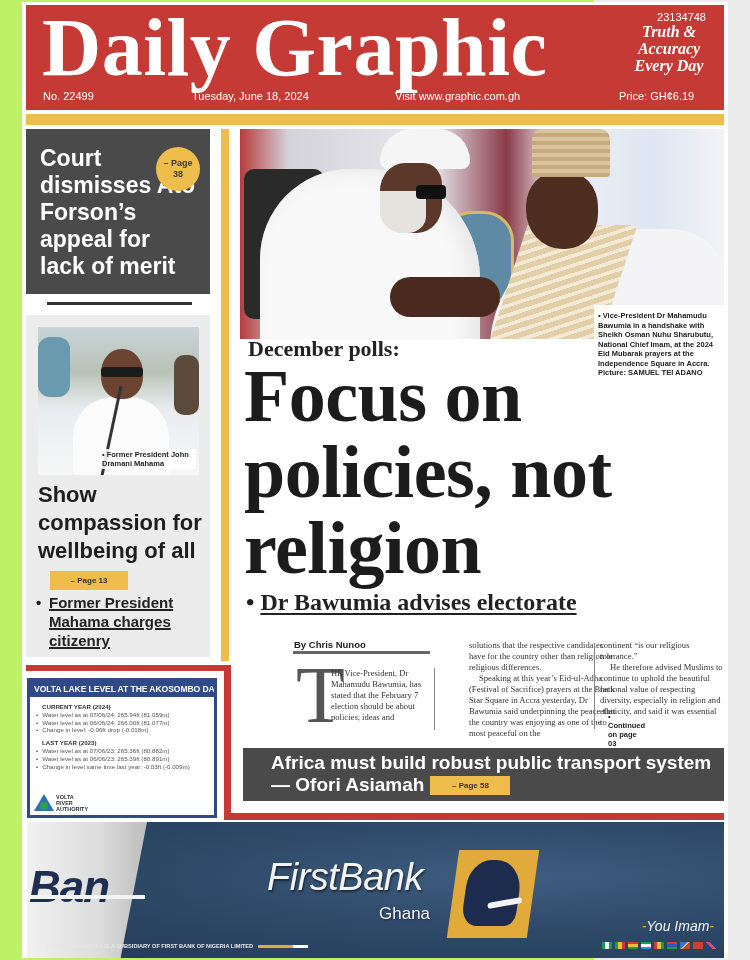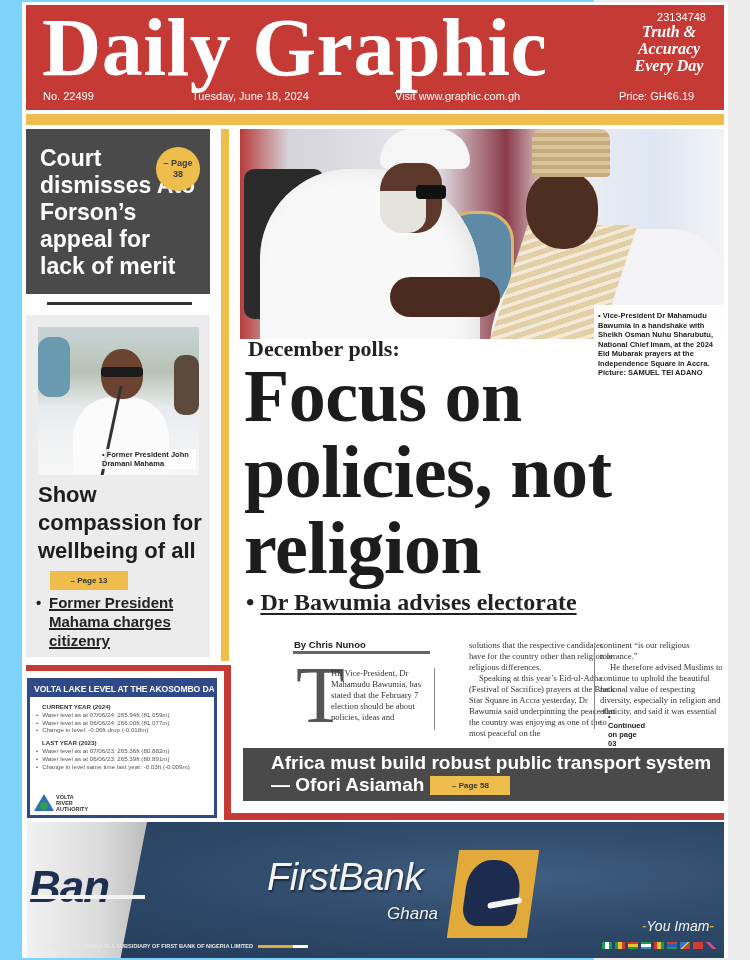--- a/index.html
+++ b/index.html
@@ -1,18 +1,18 @@
 <!DOCTYPE html>
 <html><head>
 <meta charset="utf-8">
 <style>
   * { box-sizing: border-box; margin: 0; padding: 0; }
   html, body { width: 750px; height: 960px; overflow: hidden; }
   body { background: #ececec; font-family: "Liberation Sans", sans-serif; position: relative; }
-  .page { position: absolute; left: 0; top: 0; width: 594px; height: 960px; background: #7dd3fc; }
+  .page { position: absolute; left: 0; top: 0; width: 594px; height: 960px; background: #bef264; }
   .paper { position: absolute; left: 22px; top: 2px; width: 706px; height: 956px; background: #ffffff; }
 
   
   .masthead { position: absolute; left: 26px; top: 5px; width: 698px; height: 105px; background: #c63a36; color: #fff; }
   .mast-title { position: absolute; left: 16px; top: -4px; font-family: "Liberation Serif", "DejaVu Serif", serif; font-weight: bold; font-size: 82px; letter-spacing: 0.5px; color: #fff; white-space: nowrap; }
   .mast-code { position: absolute; right: 18px; top: 6px; font-size: 11px; color: #fff; }
   .mast-slogan { position: absolute; right: 12px; top: 18px; width: 86px; text-align: center; font-family: "Liberation Serif", serif; font-style: italic; font-weight: bold; font-size: 16px; line-height: 17px; color: #fff; }
   .mast-bar { position: absolute; left: 0; bottom: 6px; width: 100%; height: 14px; font-size: 11px; color: #fff; }
   .mast-bar span { position: absolute; top: 0; white-space: nowrap; }
 
@@ -97,21 +97,21 @@
   .africa-head { position: absolute; left: 28px; top: 4px; width: 450px; color: #fff; font-weight: bold; font-size: 19px; line-height: 22px; }
   .page-tag58 { display: inline-block; vertical-align: middle; margin-left: 6px; width: 80px; height: 19px; background: #efbd4c; color: #333; font-size: 8px; font-weight: bold; text-align: center; line-height: 19px; }
 
   
   .ad { position: absolute; left: 27px; top: 822px; width: 697px; height: 136px; overflow: hidden;
     background: radial-gradient(ellipse at 70% 40%, #3f5e80 0%, #2f4a6a 45%, #223a56 100%); }
   .ad-curtain { position: absolute; left: 0; top: 0; width: 120px; height: 136px; background: linear-gradient(90deg, #f1f1f1 0%, #dcdcdc 60%, #bdbdbd 100%); clip-path: polygon(0 0, 100% 0, 78% 100%, 0 100%); }
   .ad-ban { position: absolute; left: 2px; top: 40px; font-size: 44px; font-weight: bold; font-style: italic; color: #1f2f52; letter-spacing: -1px; }
   .ad-ribbon { position: absolute; left: 0; top: 73px; width: 118px; height: 4px; background: #f3f3f3; }
   .ad-brand { position: absolute; left: 240px; top: 34px; font-size: 38px; font-style: italic; color: #f4f4f4; letter-spacing: -0.5px; text-shadow: 1px 2px 2px rgba(0,0,0,0.5); white-space: nowrap; }
-  .ad-country { position: absolute; left: 352px; top: 82px; font-size: 17px; font-style: italic; color: #f4f4f4; text-shadow: 1px 1px 2px rgba(0,0,0,0.5); margin-left: 8px; }
+  .ad-country { position: absolute; left: 352px; top: 82px; font-size: 17px; color: #f4f4f4; text-shadow: 1px 1px 2px rgba(0,0,0,0.5); }
   .ad-logo { position: absolute; left: 426px; top: 28px; width: 80px; height: 88px; background: #e2a93b; transform: skewX(-8deg); }
   .ad-elephant { position: absolute; left: 12px; top: 10px; width: 54px; height: 66px; background: #1d2c4e; border-radius: 40% 50% 20% 30%; }
   .ad-tusk { position: absolute; left: 36px; top: 50px; width: 34px; height: 6px; background: #f4f4f4; border-radius: 3px; transform: rotate(-10deg); }
   .ad-slogan { position: absolute; right: 10px; top: 96px; font-size: 14px; font-style: italic; color: #f4f4f4; }
   .ad-slogan .d { color: #e2a93b; }
   .ad-disclaimer { position: absolute; left: 20px; top: 121px; font-size: 5.6px; font-weight: bold; color: #e6e6e6; white-space: nowrap; }
   .ad-bar { display: inline-block; vertical-align: middle; margin-left: 5px; width: 50px; height: 3px; background: linear-gradient(90deg, #e2a93b 70%, #fff 70%); }
   .ad-flags { position: absolute; right: 8px; top: 120px; display: flex; gap: 3px; }
   .flag { width: 10px; height: 7px; }
 </style>

